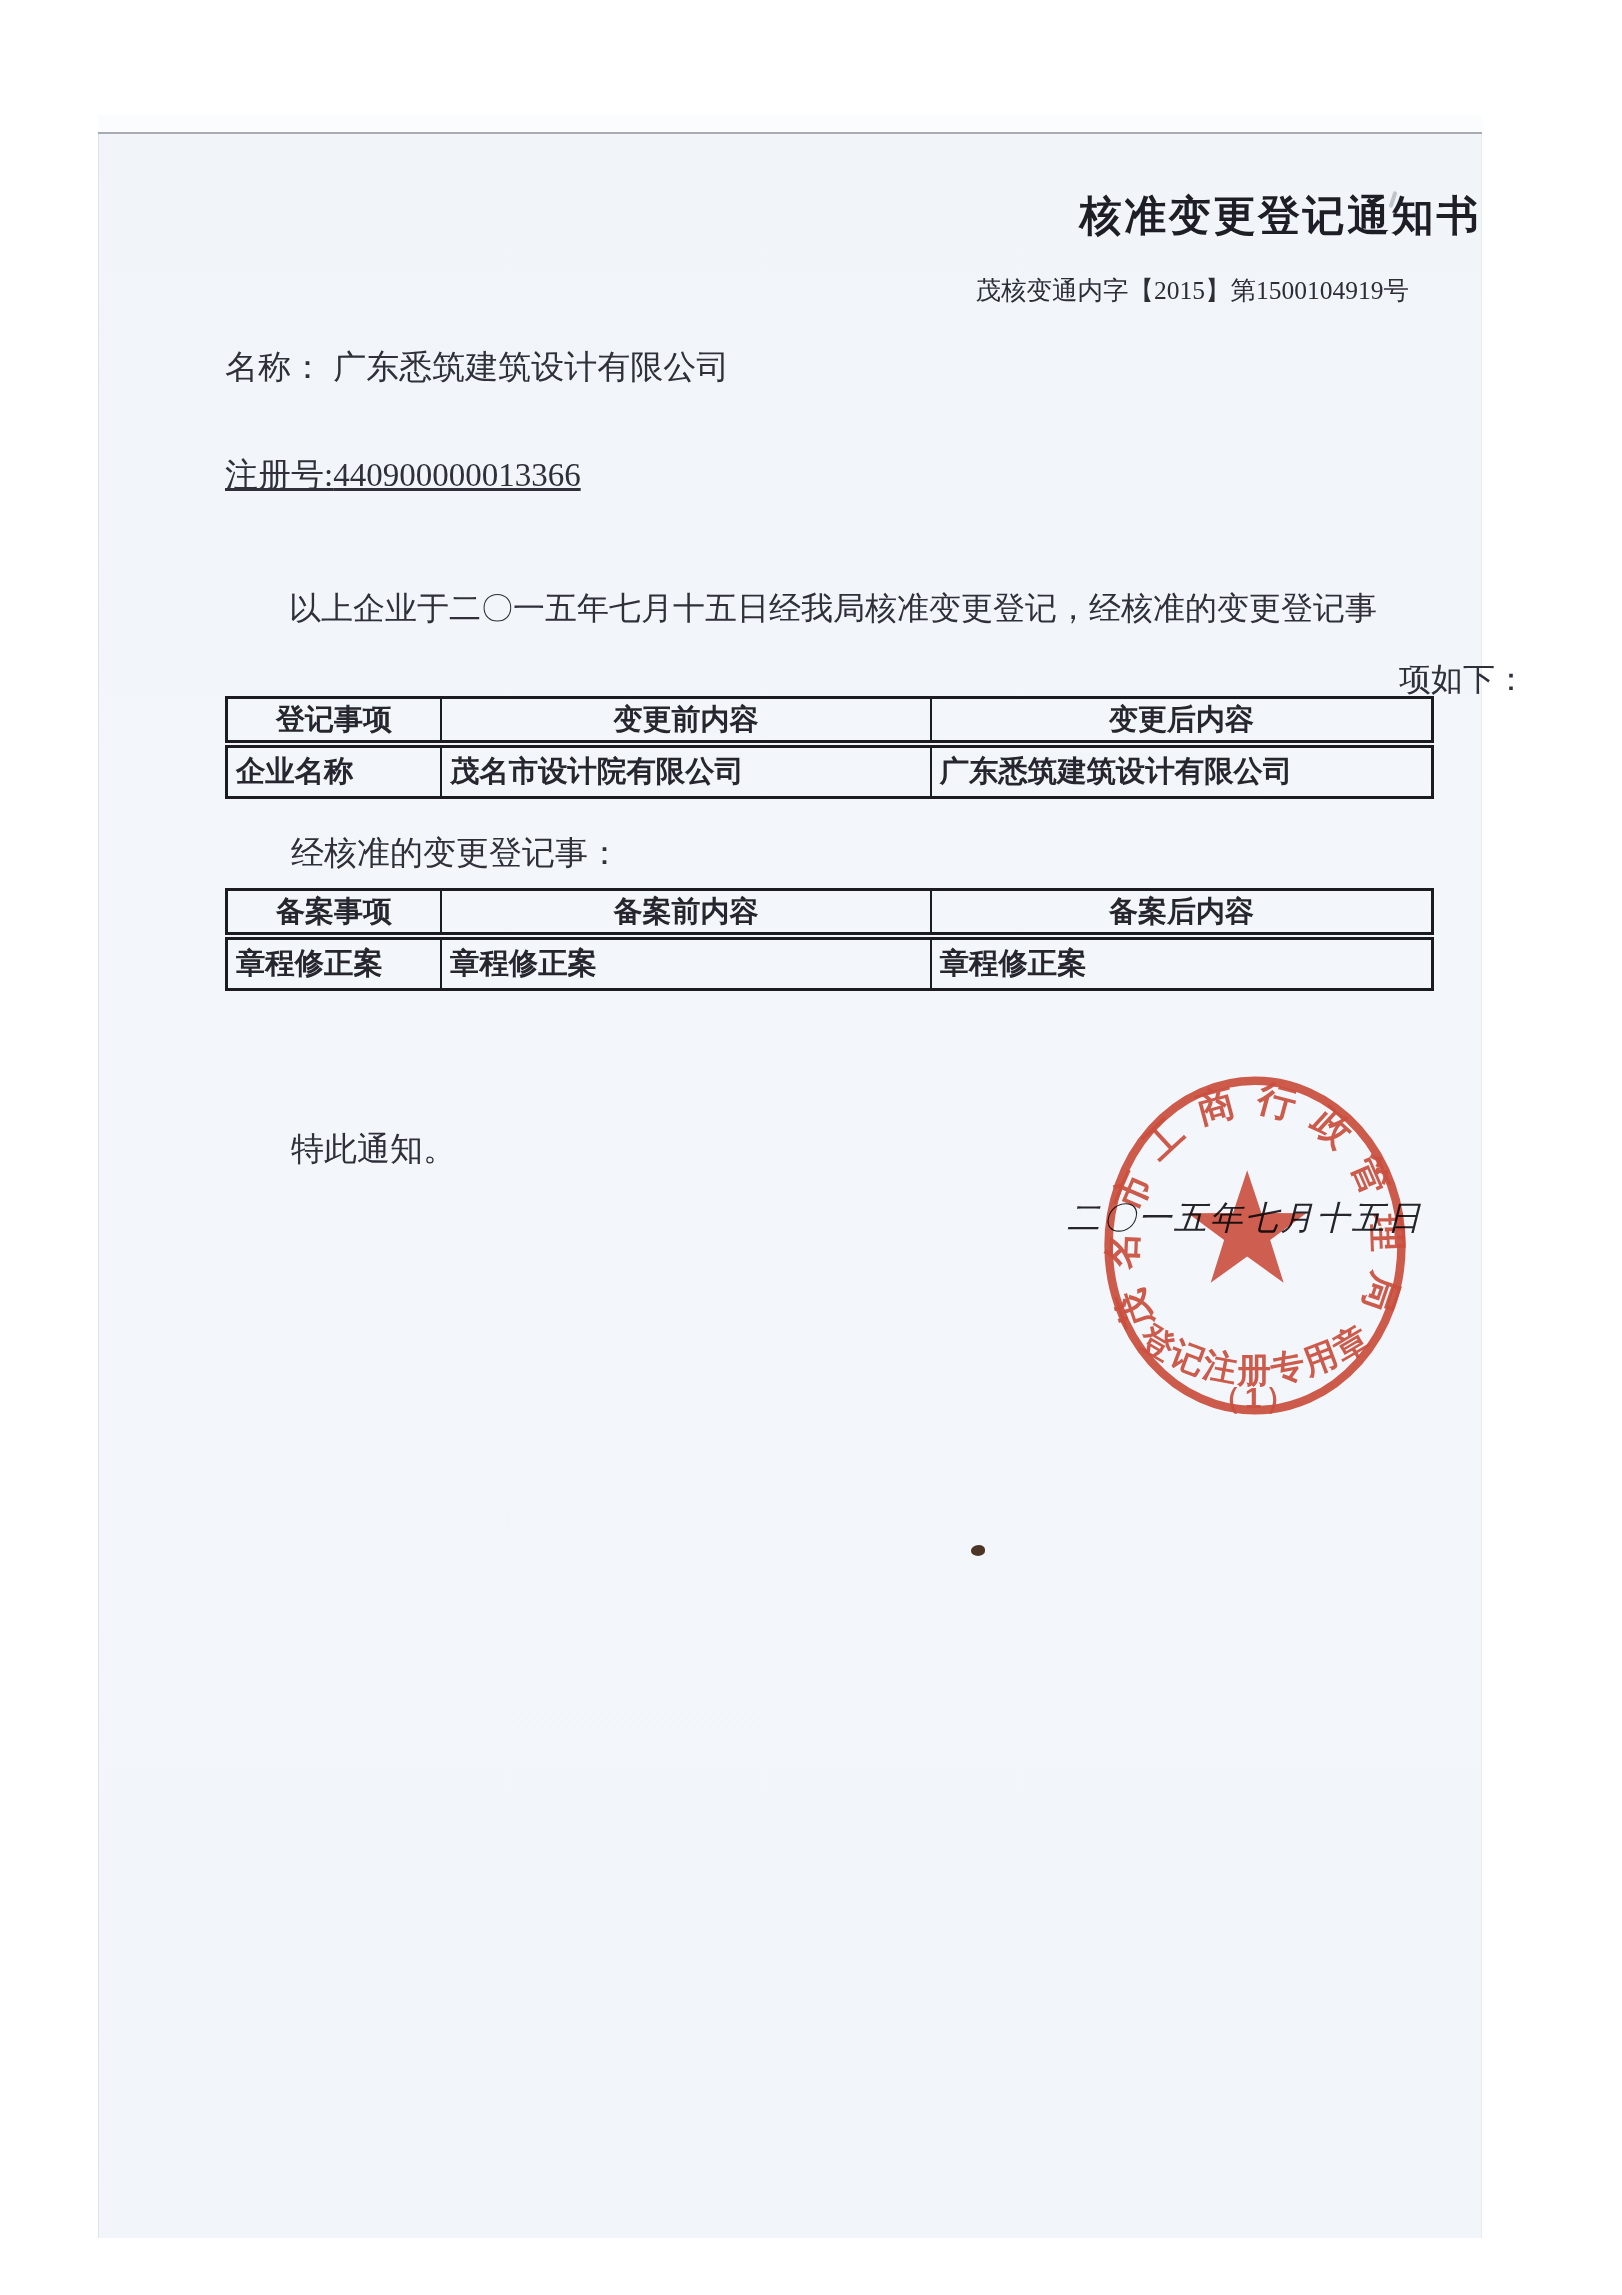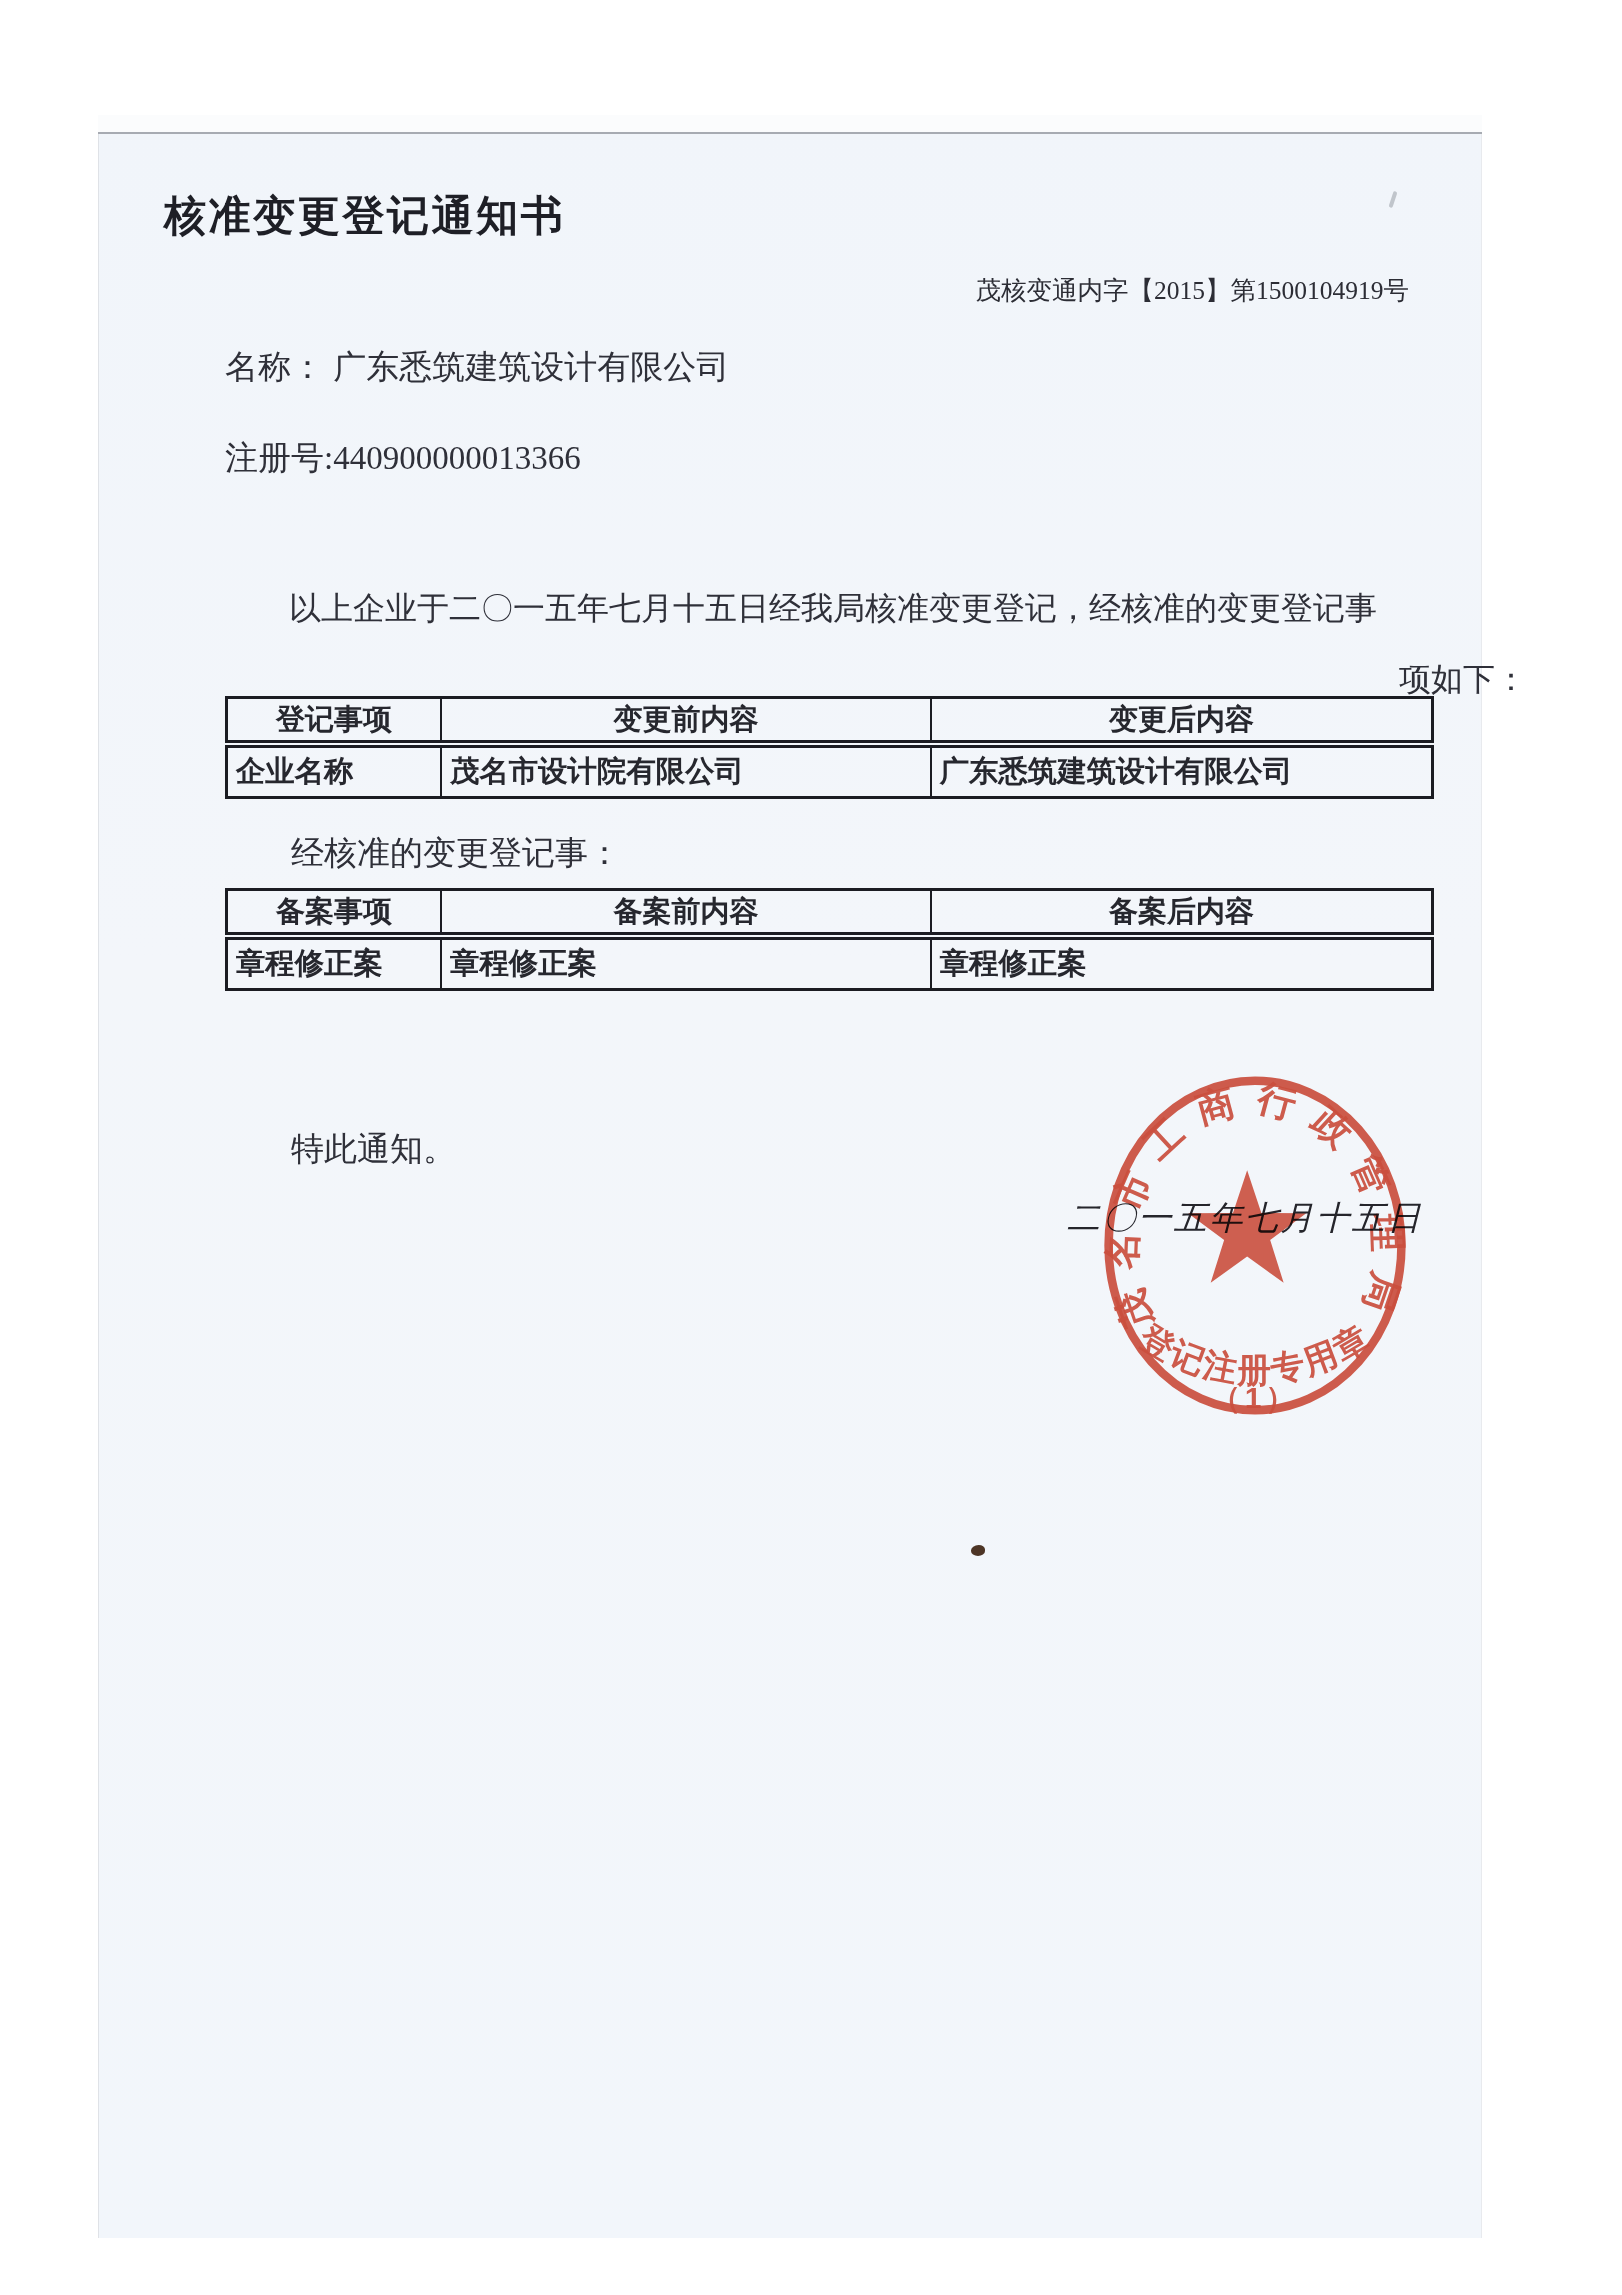--- a/index.html
+++ b/index.html
@@ -26,21 +26,21 @@
     left: -1.3px; top: 0;
     width: calc(100% + 2.6px);
     height: 17px;
     background: #fbfcfd;
     border-bottom: 2px solid #a7abb2;
   }
   .abs { position: absolute; }
   .doc-title {
     left: 0; right: 0; top: 73px;
     padding-left: 65px;
-    text-align: left;
+    text-align: right;
     font-family: Liberation Sans, sans-serif;
     font-size: 42px;
     font-weight: 700;
     letter-spacing: 2.6px;
     color: #1e1f26;
     white-space: nowrap;
   }
   .doc-number {
     top: 158px; right: 72px;
     font-size: 25.5px;
@@ -143,21 +143,21 @@
   <div class="page-top-edge"></div>
 
   <div class="abs doc-title">核准变更登记通知书</div>
 
   <div class="abs doc-number">茂核变通内字【2015】第1500104919号</div>
 
   <div class="abs field-line" style="top:230px;">
     <span>名称：</span><span class="value">广东悉筑建筑设计有限公司</span>
   </div>
 
-  <div class="abs field-line" style="top:321px;">
+  <div class="abs field-line" style="top:338px;text-decoration:underline;">
     <span>注册号:</span><span>440900000013366</span>
   </div>
 
   <div class="abs intro-para">
     <div class="l1">以上企业于二〇一五年七月十五日经我局核准变更登记，经核准的变更登记事</div>
     <div class="l2">项如下：</div>
   </div>
 
   <table class="abs doc-table" style="top:581px;">
     <colgroup>

